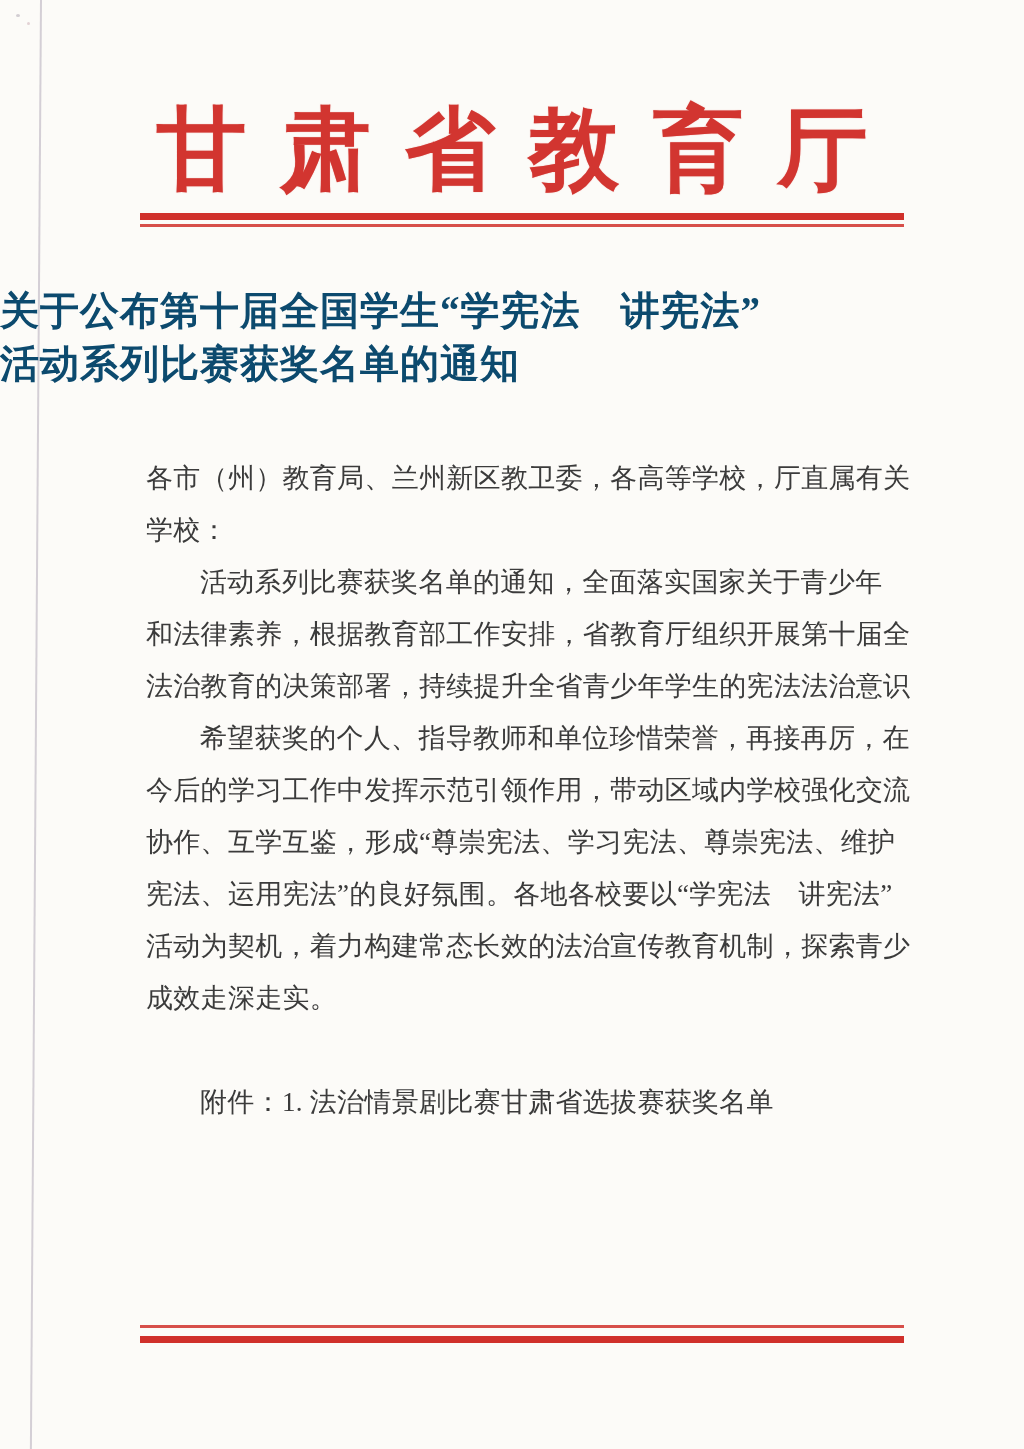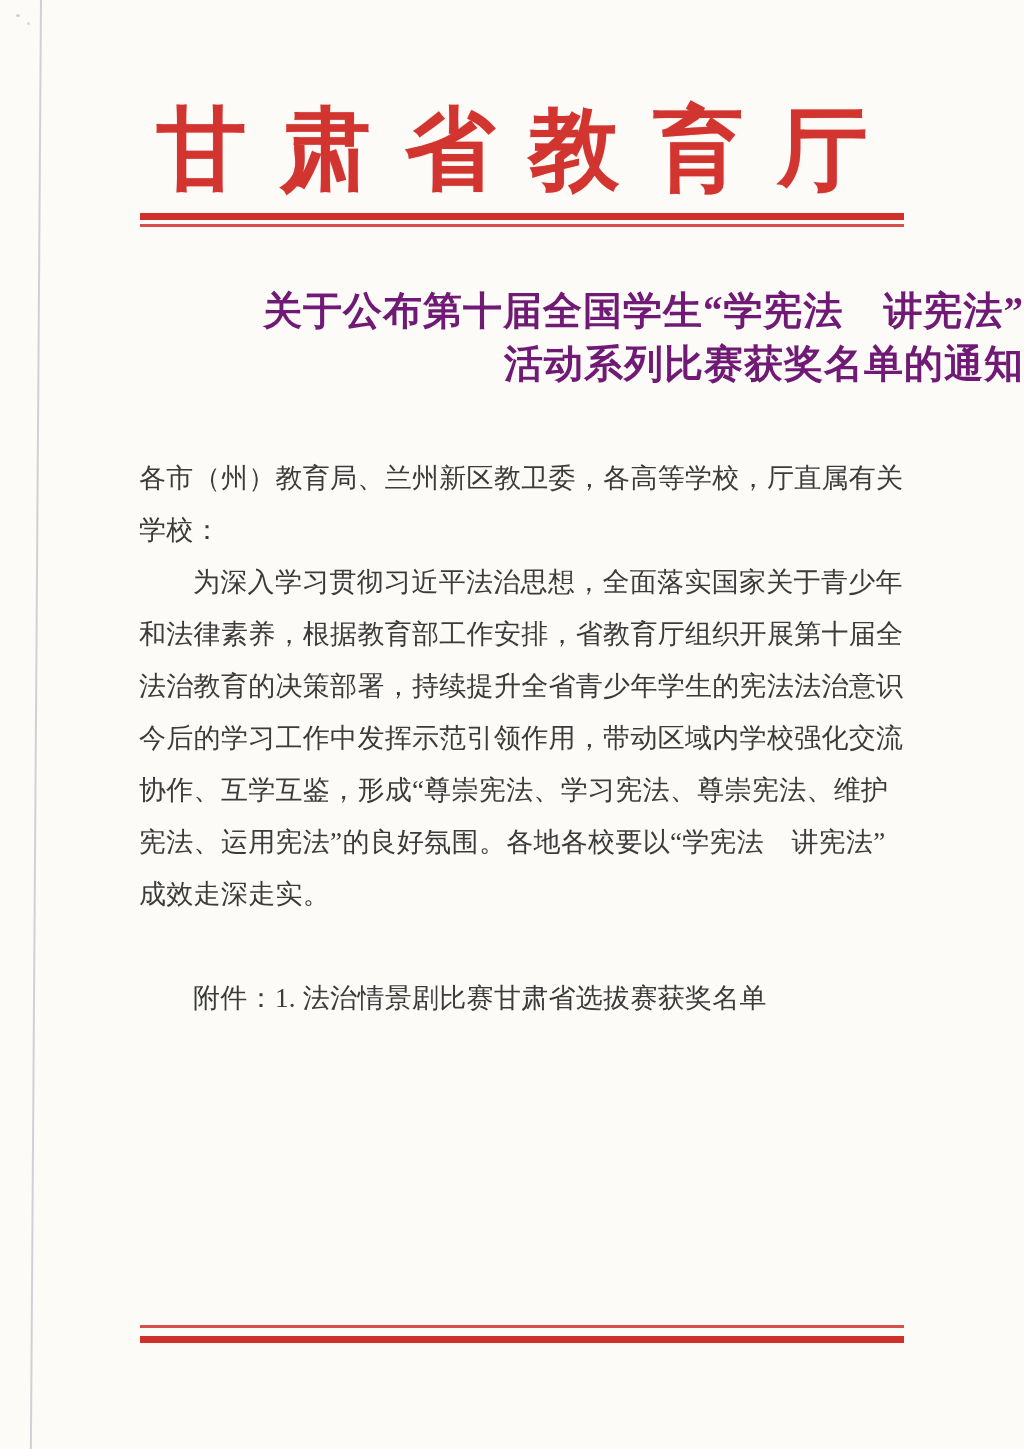--- a/index.html
+++ b/index.html
@@ -44,32 +44,32 @@
   .rule.thin   { height: 3px; background: rgba(208,48,43,0.85); }
   .rule.hdr-thick { top: 213px; }
   .rule.hdr-thin  { top: 224px; }
   .rule.ftr-thin  { top: 1325px; }
   .rule.ftr-thick { top: 1336px; }
 
   
   .doc-title {
     position: absolute;
     left: 0; right: 0; top: 284px;
-    text-align: right;
+    text-align: left;
     font-size: 39px;
     line-height: 53px;
     font-weight: bold;
-    color: #701a75;
+    color: #0c4a6e;
     letter-spacing: 1px;
   }
 
   
   .body-text {
     position: absolute;
-    left: 139px; top: 452px;
+    left: 146px; top: 452px;
     width: 780px;
     font-size: 27px;
     line-height: 52px;
     color: #3b3b3b;
     letter-spacing: 0.3px;
   }
   .bline { white-space: nowrap; height: 52px; }
   .bline.indent { text-indent: 2em; }
   .bline.attach { margin-top: 52px; }
 </style>
@@ -88,26 +88,28 @@
   <div class="rule thin hdr-thin"></div>
 
   <div class="doc-title">
     <div>关于公布第十届全国学生“学宪法　讲宪法”</div>
     <div>活动系列比赛获奖名单的通知</div>
   </div>
 
   <div class="body-text">
     <div class="bline">各市（州）教育局、兰州新区教卫委，各高等学校，厅直属有关</div>
     <div class="bline">学校：</div>
-    <div class="bline indent">为深入学习贯彻习近平法治思想，全面落实国家关于青少年</div>
+    <div class="bline indent">活动系列比赛获奖名单的通知，全面落实国家关于青少年</div>
     <div class="bline">和法律素养，根据教育部工作安排，省教育厅组织开展第十届全</div>
     <div class="bline">法治教育的决策部署，持续提升全省青少年学生的宪法法治意识</div>
+    <div class="bline indent">希望获奖的个人、指导教师和单位珍惜荣誉，再接再厉，在</div>
     <div class="bline">今后的学习工作中发挥示范引领作用，带动区域内学校强化交流</div>
     <div class="bline">协作、互学互鉴，形成“尊崇宪法、学习宪法、尊崇宪法、维护</div>
     <div class="bline">宪法、运用宪法”的良好氛围。各地各校要以“学宪法　讲宪法”</div>
+    <div class="bline">活动为契机，着力构建常态长效的法治宣传教育机制，探索青少</div>
     <div class="bline">成效走深走实。</div>
     <div class="bline indent attach">附件：1. 法治情景剧比赛甘肃省选拔赛获奖名单</div>
   </div>
 
   <div class="rule thin ftr-thin"></div>
   <div class="rule thick ftr-thick"></div>
 
 </div>
 
 </body></html>

